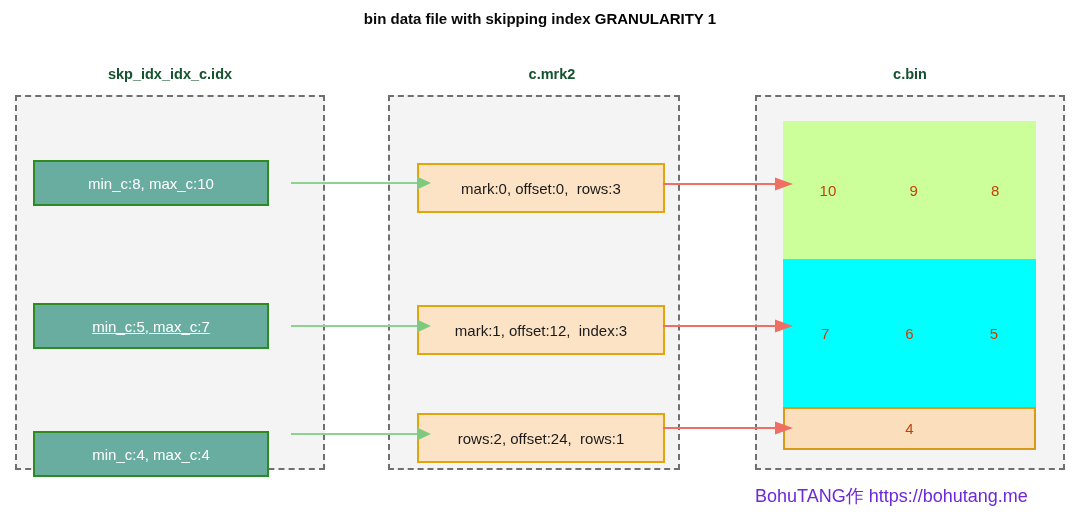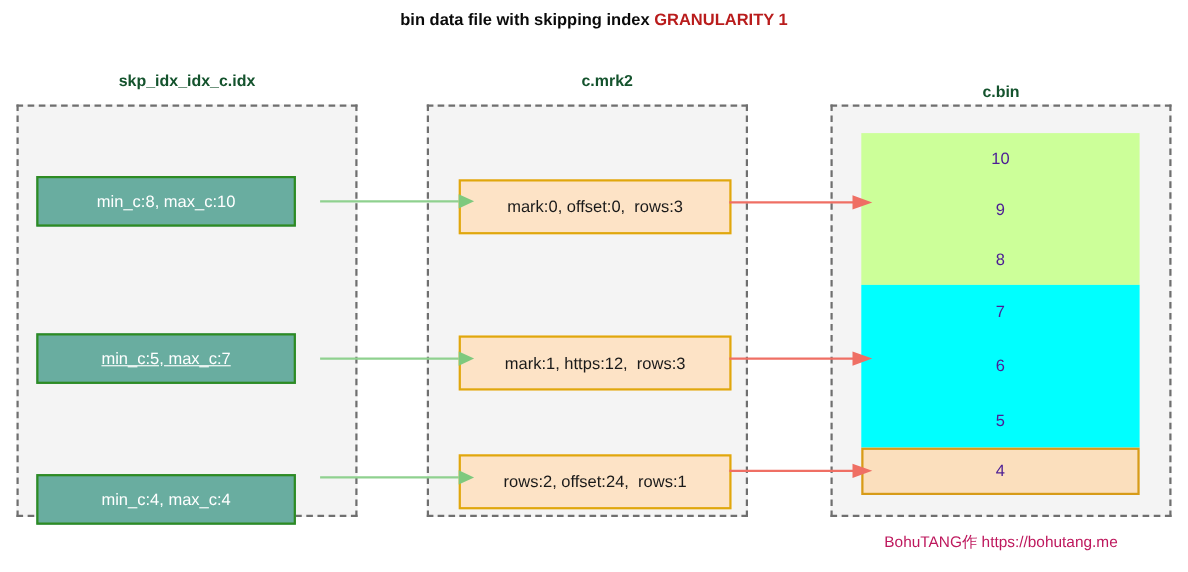--- a/index.html
+++ b/index.html
@@ -21,35 +21,35 @@
     top: 10px;
     left: 0;
     width: 1080px;
     text-align: center;
     font-size: 15px;
     font-weight: bold;
     color: #0a0a0a;
     white-space: pre;
   }
   #diagram-title .granularity {
-    color: #b91c1c;
+    color: #000000;
   }
 
   
   .col-header {
     position: absolute;
     font-size: 14.5px;
     font-weight: bold;
     color: #14532d;
     text-align: center;
     white-space: nowrap;
   }
   #header-idx  { top: 66px; left: 15px;  width: 310px; }
   #header-mrk2 { top: 66px; left: 406px; width: 292px; }
-  #header-bin  { top: 76px; left: 755px; width: 310px; }
+  #header-bin  { top: 66px; left: 755px; width: 310px; }
 
   
   .file-box {
     position: absolute;
     border: 2px dashed #6f6f6f;
     background: #f4f4f4;
     box-sizing: border-box;
   }
   #box-idx  { left: 15px;  top: 95px; width: 310px; height: 375px; }
   #box-mrk2 { left: 388px; top: 95px; width: 292px; height: 375px; }
@@ -95,25 +95,25 @@
   #mrk-entry-1 { top: 305px; }
   #mrk-entry-2 { top: 413px; }
 
   
   .bin-block {
     position: absolute;
     left: 783px;
     width: 253px;
     box-sizing: border-box;
     display: flex;
-    flex-direction: column;
+    flex-direction: row;
     align-items: center;
     justify-content: space-around;
     font-size: 15px;
-    color: #4c1d95;
+    color: #c2410c;
   }
   #bin-block-0 {
     top: 121px; height: 138px;
     background: #ccff99;
   }
   #bin-block-1 {
     top: 259px; height: 148px;
     background: #00ffff;
   }
   #bin-block-2 {
@@ -141,23 +141,23 @@
   #arrow-red-0 { left: 663px; top: 177px; width: 130px; }
   #arrow-red-1 { left: 663px; top: 319px; width: 130px; }
   #arrow-red-2 { left: 663px; top: 421px; width: 130px; }
 
   
   #footer-credit {
     position: absolute;
     top: 484px;
     left: 755px;
     width: 310px;
-    text-align: center;
-    font-size: 14px;
-    color: #be185d;
+    text-align: left;
+    font-size: 18px;
+    color: #6d28d9;
     white-space: nowrap;
   }
 </style>
 </head>
 <body>
 
 <div id="diagram-title"><span>bin data file with skipping index </span><span class="granularity">GRANULARITY 1</span></div>
 
 <div class="col-header" id="header-idx">skp_idx_idx_c.idx</div>
 <div class="col-header" id="header-mrk2">c.mrk2</div>
@@ -165,21 +165,21 @@
 
 <div class="file-box" id="box-idx"></div>
 <div class="file-box" id="box-mrk2"></div>
 <div class="file-box" id="box-bin"></div>
 
 <div class="idx-entry" id="idx-entry-0">min_c:8, max_c:10</div>
 <div class="idx-entry" id="idx-entry-1">min_c:5, max_c:7</div>
 <div class="idx-entry" id="idx-entry-2">min_c:4, max_c:4</div>
 
 <div class="mrk-entry" id="mrk-entry-0">mark:0, offset:0,  rows:3</div>
-<div class="mrk-entry" id="mrk-entry-1">mark:1, https:12,  rows:3</div>
+<div class="mrk-entry" id="mrk-entry-1">mark:1, offset:12,  index:3</div>
 <div class="mrk-entry" id="mrk-entry-2">rows:2, offset:24,  rows:1</div>
 
 <div class="bin-block" id="bin-block-0">
   <span class="bin-value">10</span>
   <span class="bin-value">9</span>
   <span class="bin-value">8</span>
 </div>
 <div class="bin-block" id="bin-block-1">
   <span class="bin-value">7</span>
   <span class="bin-value">6</span>

